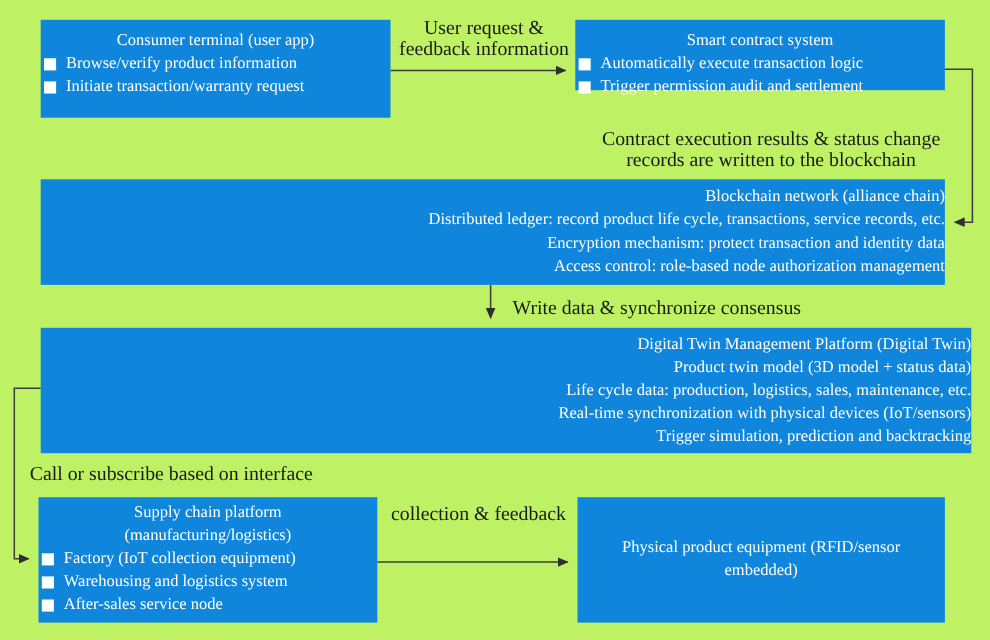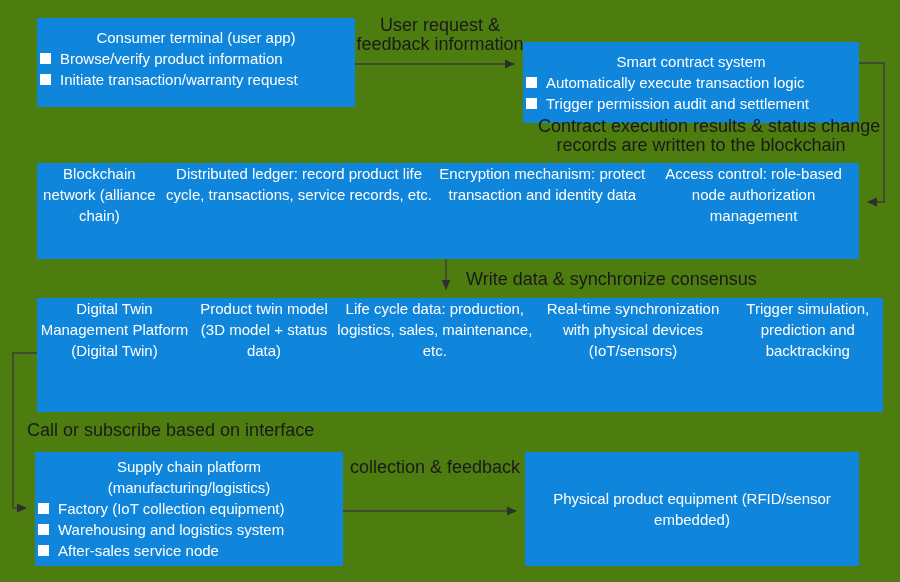--- a/index.html
+++ b/index.html
@@ -1,42 +1,43 @@
 <!DOCTYPE html>
 <html><head>
 <meta charset="utf-8">
 <style>
   html, body { margin: 0; padding: 0; background: #ffffff; }
   .canvas {
     position: relative;
     width: 900px;
     height: 582px;
-    background: #4d7c0f;
-    font-family: Liberation Sans, sans-serif;
+    background: #bef264;
+    font-family: Liberation Serif, serif;
     overflow: hidden;
   }
   .overlay {
     position: absolute;
     left: 0; top: 0;
     width: 900px; height: 582px;
     pointer-events: none;
   }
   .box {
     position: absolute;
     background: #0f86dc;
     color: #ffffff;
     font-size: 15px;
     line-height: 21px;
     box-sizing: border-box;
   }
   .box .title { text-align: center; }
   .centered-lines {
     display: flex;
+    flex-direction: column;
     justify-content: center;
-    text-align: center;
+    text-align: right;
     height: 100%;
   }
   .bullet-row {
     display: flex;
     align-items: center;
     padding-left: 3px;
   }
   .sq {
     width: 11px;
     height: 11px;
@@ -78,21 +79,21 @@
     <div class="bullet-row">
       <span class="sq"></span>
       <span>Browse/verify product information</span>
     </div>
     <div class="bullet-row">
       <span class="sq"></span>
       <span>Initiate transaction/warranty request</span>
     </div>
   </div>
 
-  <div class="box pad-top" style="left:523px; top:18px; width:336px; height:81px;margin-top:24px;">
+  <div class="box pad-top" style="left:523px; top:18px; width:336px; height:64px;">
     <div class="title">Smart contract system</div>
     <div class="bullet-row">
       <span class="sq"></span>
       <span>Automatically execute transaction logic</span>
     </div>
     <div class="bullet-row">
       <span class="sq"></span>
       <span>Trigger permission audit and settlement</span>
     </div>
   </div>

